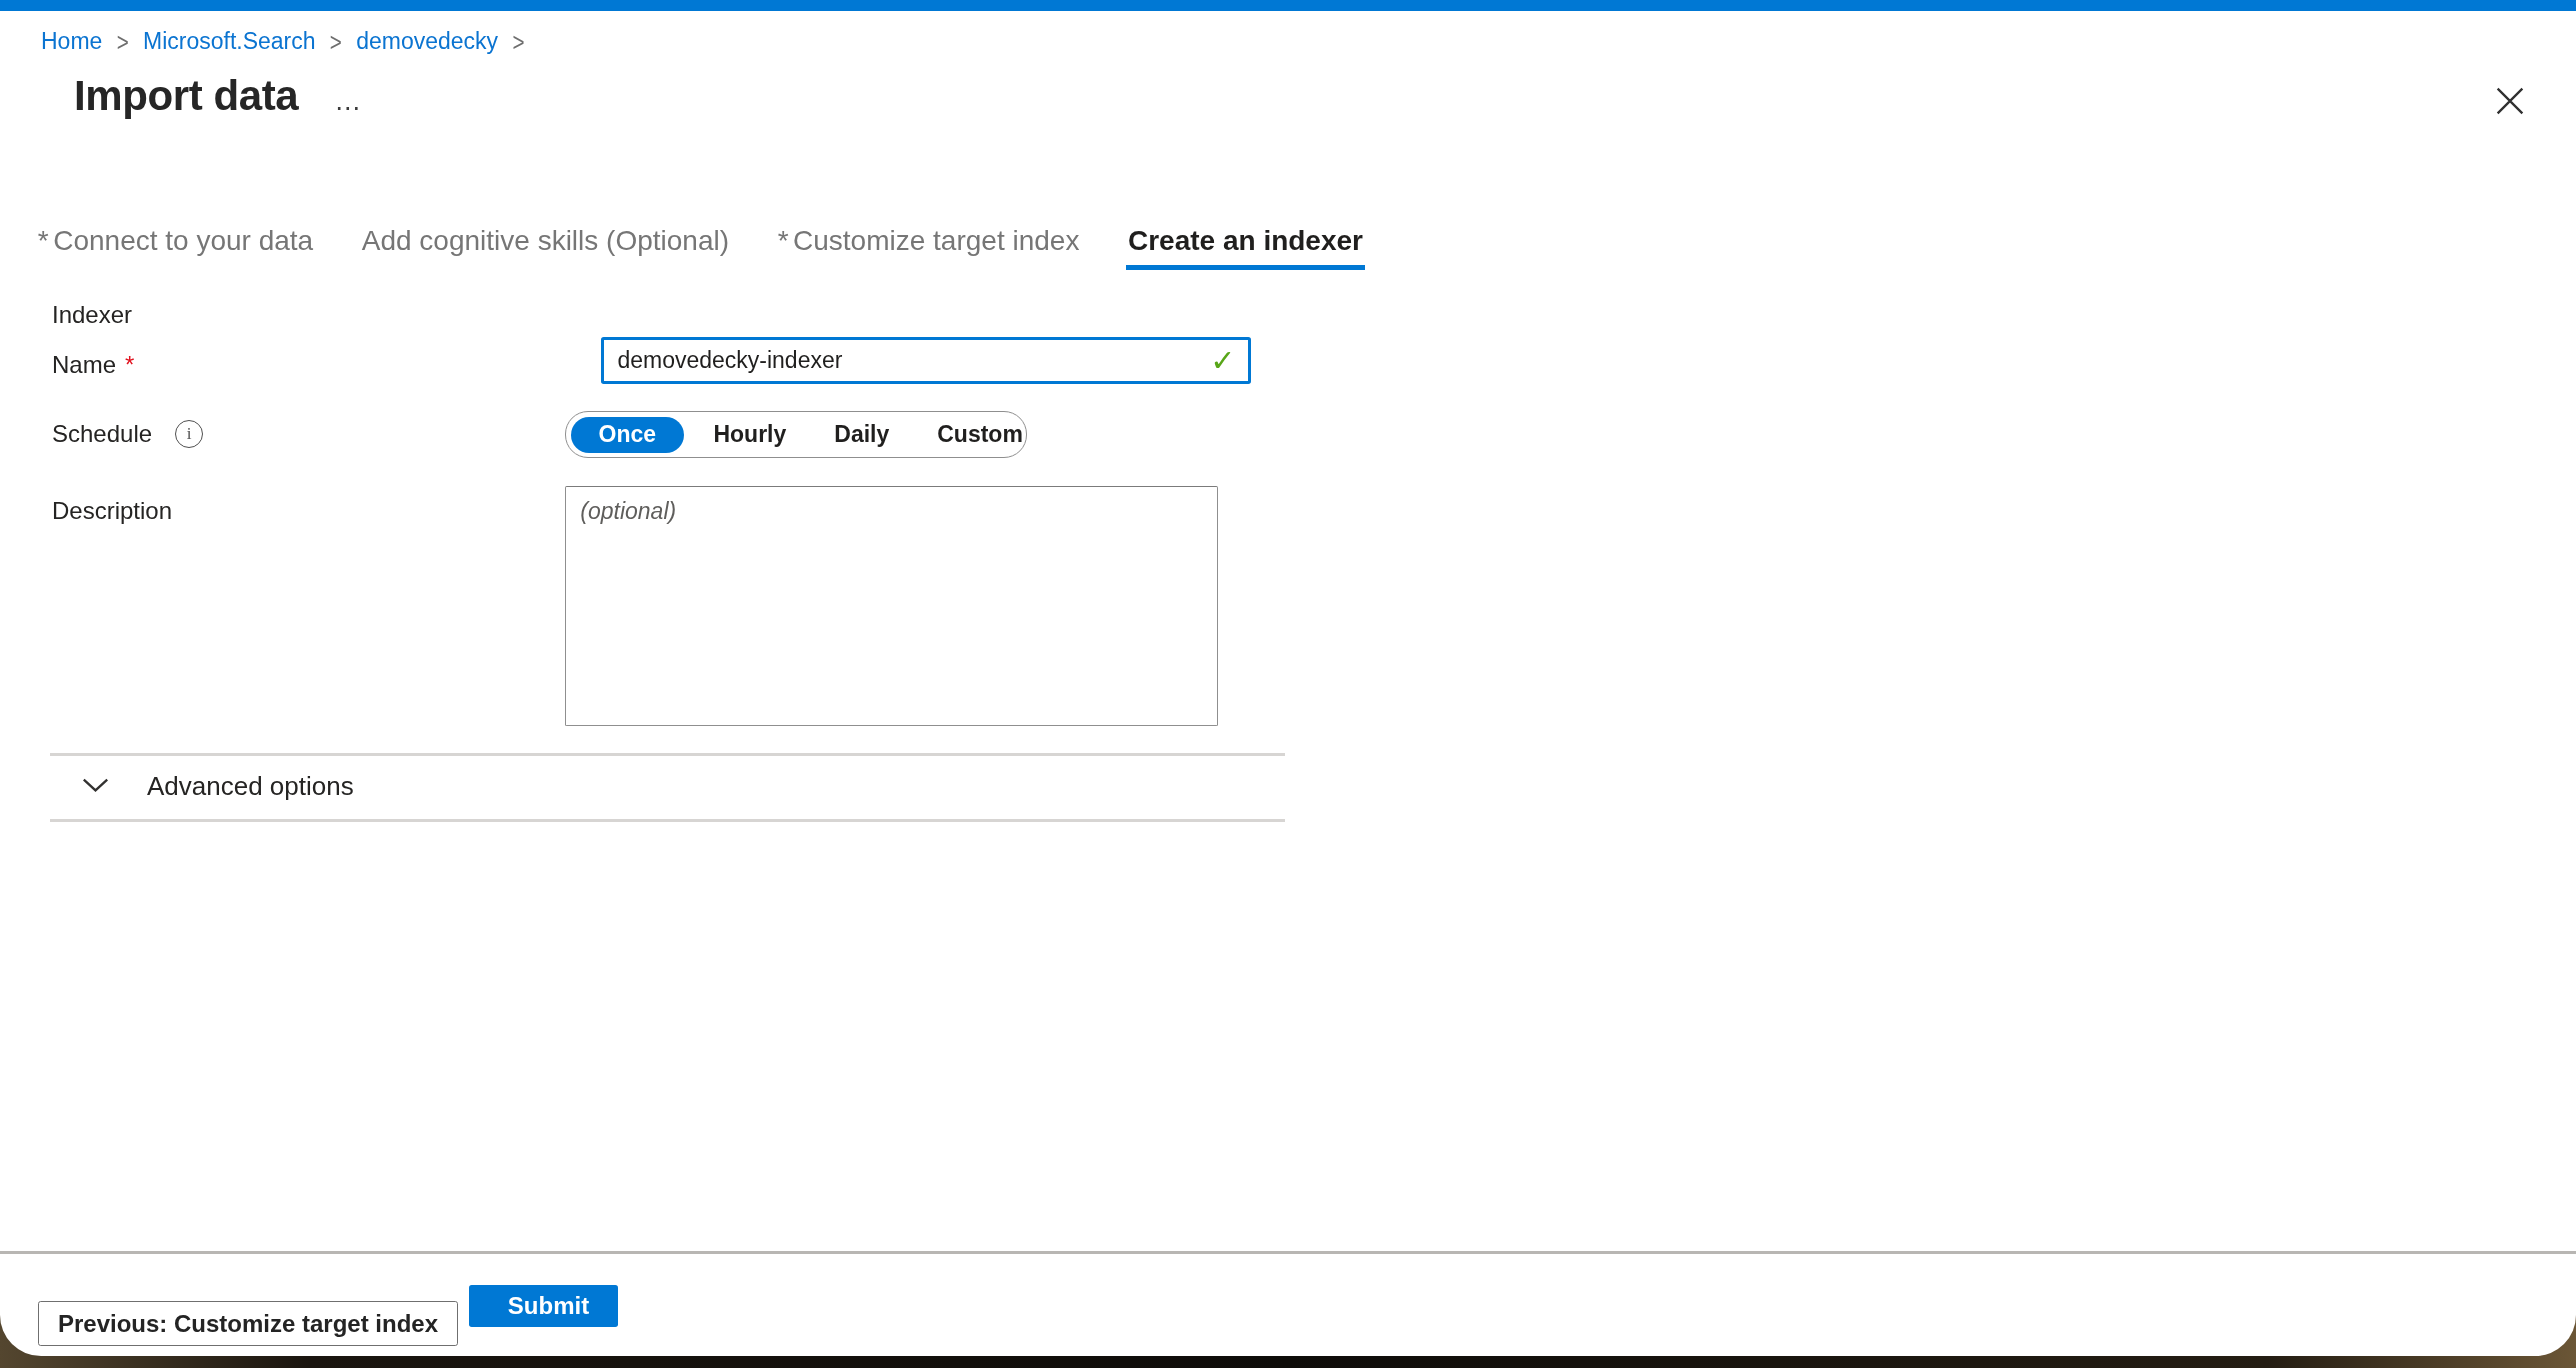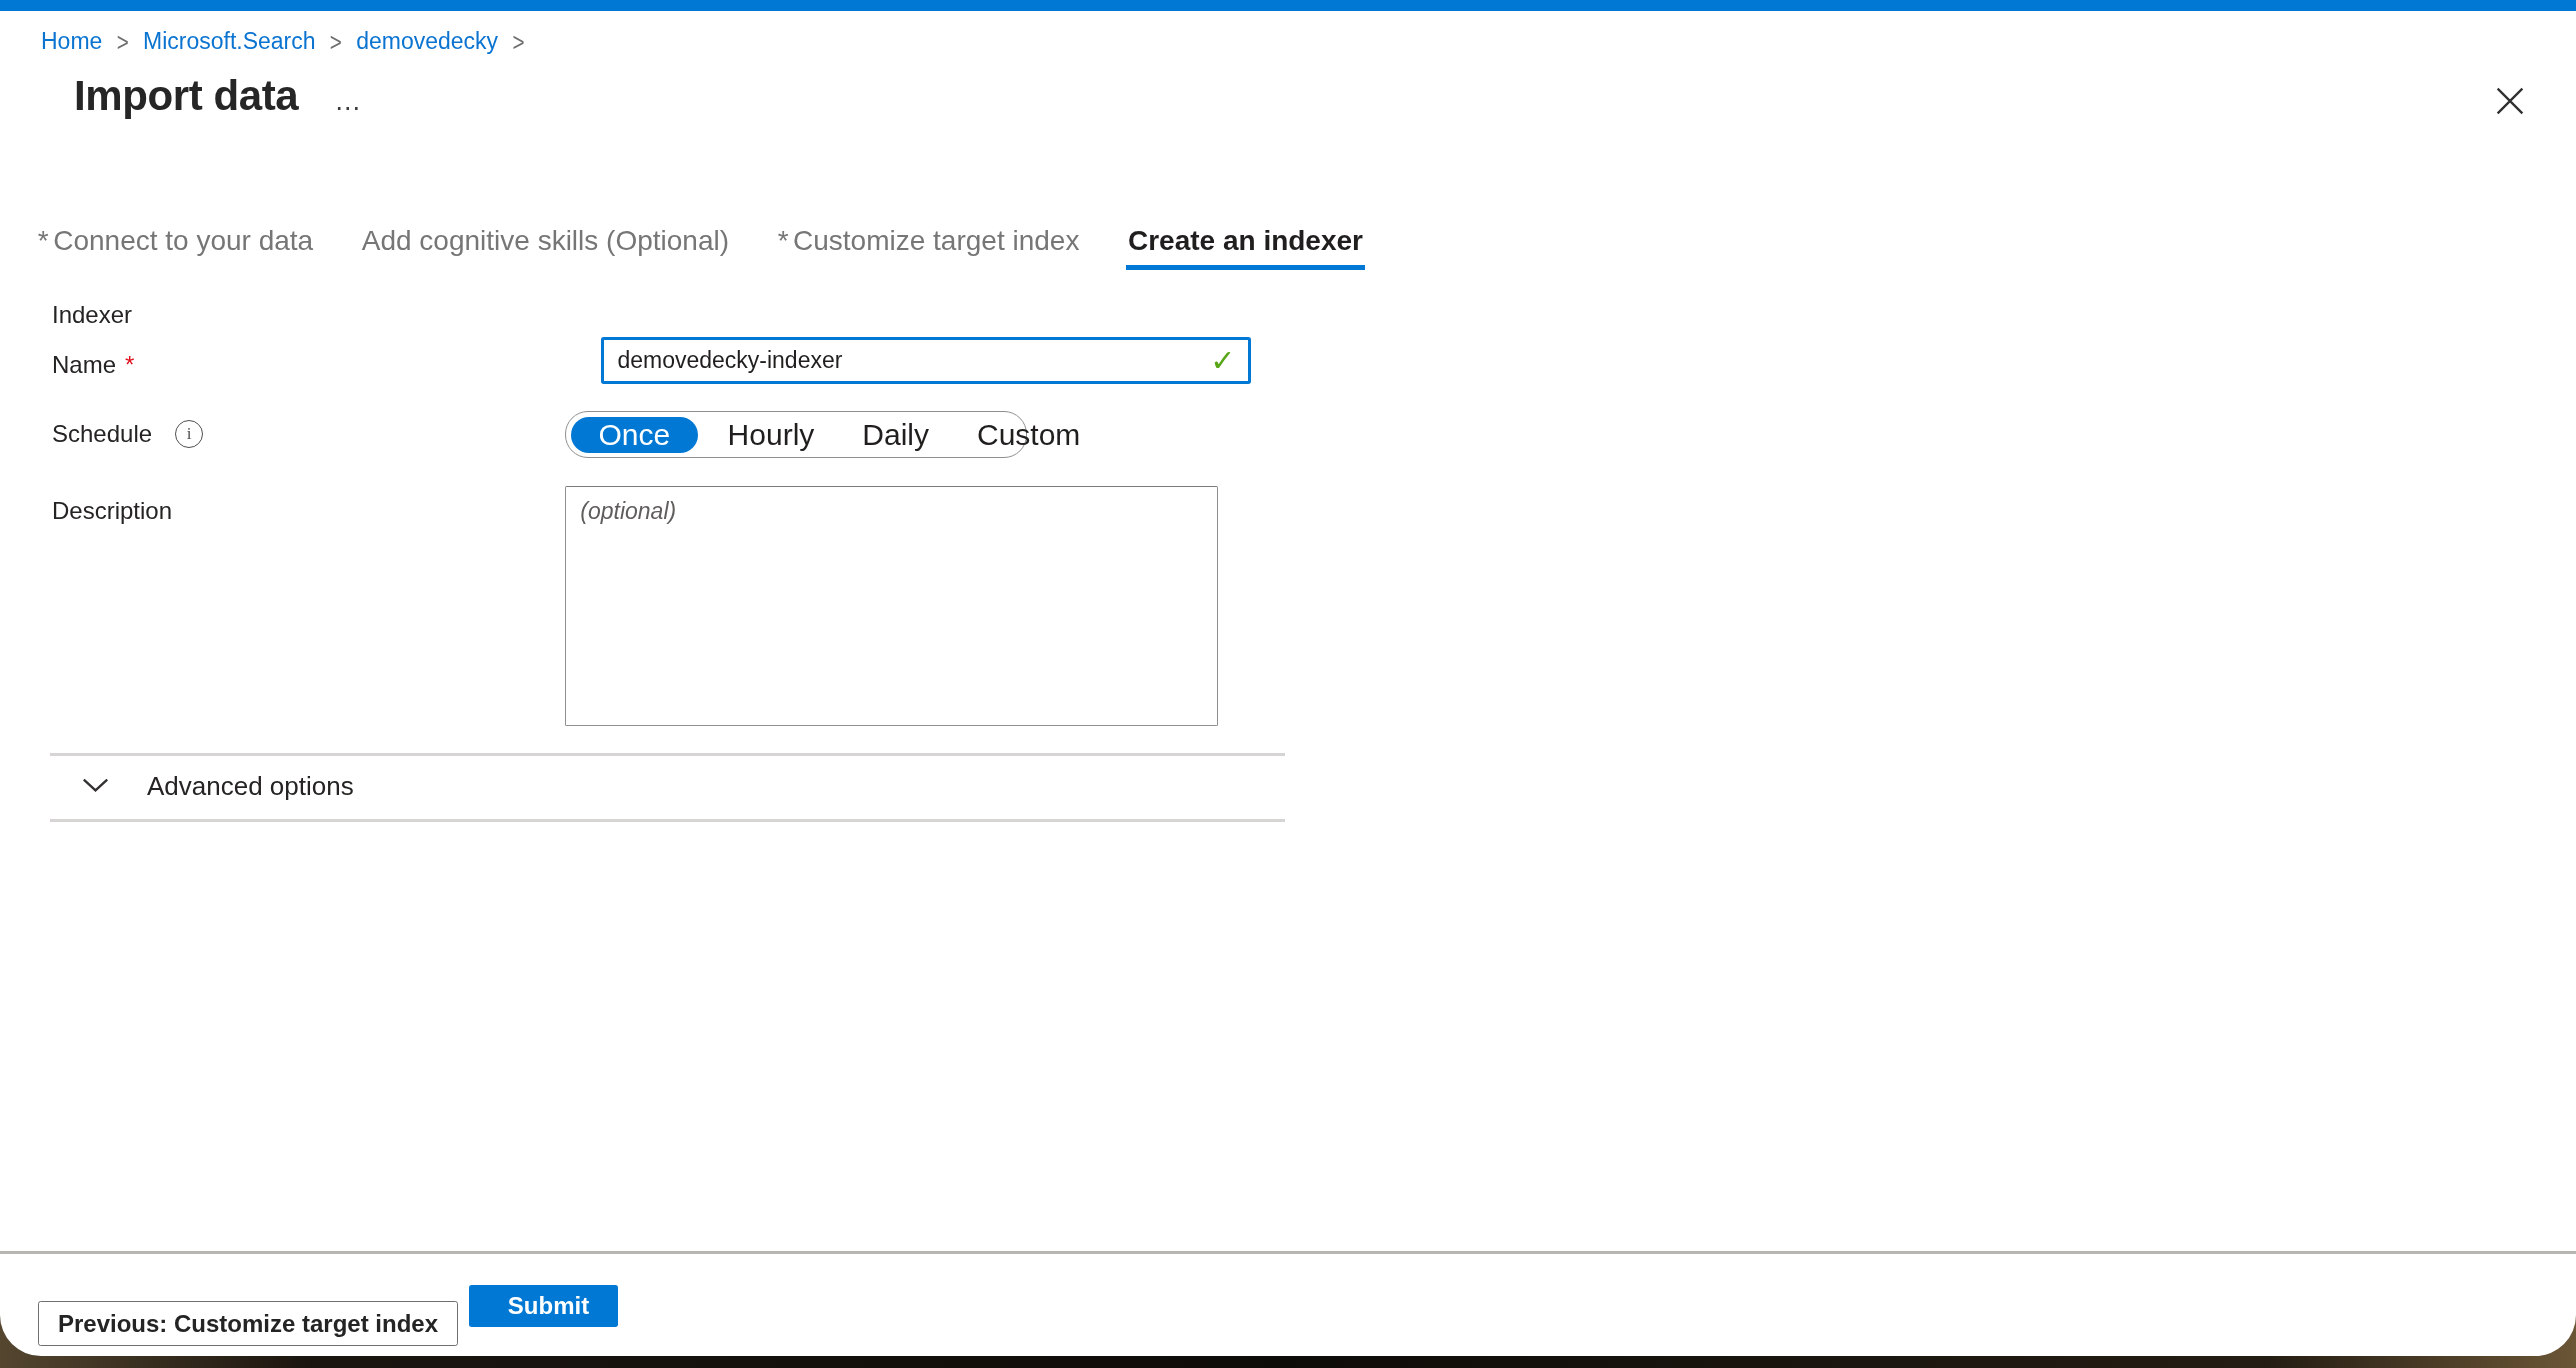--- a/index.html
+++ b/index.html
@@ -91,22 +91,22 @@
     display: flex; align-items: center; justify-content: center;
     font-size: 17px; color: #4f4f4f; font-family: "Liberation Serif", serif;
     cursor: pointer;
   }
   .segmented {
     position: absolute; left: 565px; top: 411px; width: 462px; height: 47px;
     border: 1.8px solid #8f8f8f; border-radius: 23px;
     display: flex; align-items: center; background: #fff;
   }
   .seg-option {
-    font-size: 30px; color: #201f1e; padding: 0 24px;
-    height: 100%; display: flex; align-items: center; cursor: pointer; white-space: nowrap;
+    font-size: 23px; color: #201f1e; padding: 0 24px;
+    height: 100%; display: flex; align-items: center; cursor: pointer; white-space: nowrap; font-weight: bold;
   }
   .seg-option.selected {
     background: #0078d4; color: #ffffff;
     height: 36px; border-radius: 19px; margin-left: 4.5px; margin-right: 5.4px;
     padding: 0 28px;
   }
   .desc-label { position: absolute; left: 52px; top: 497px; }
   .desc-textarea {
     position: absolute; left: 565px; top: 486px; width: 653px; height: 240px;
     border: 1.8px solid #8f8f8f; border-top-color: #7b7b7b; border-radius: 1.8px;

